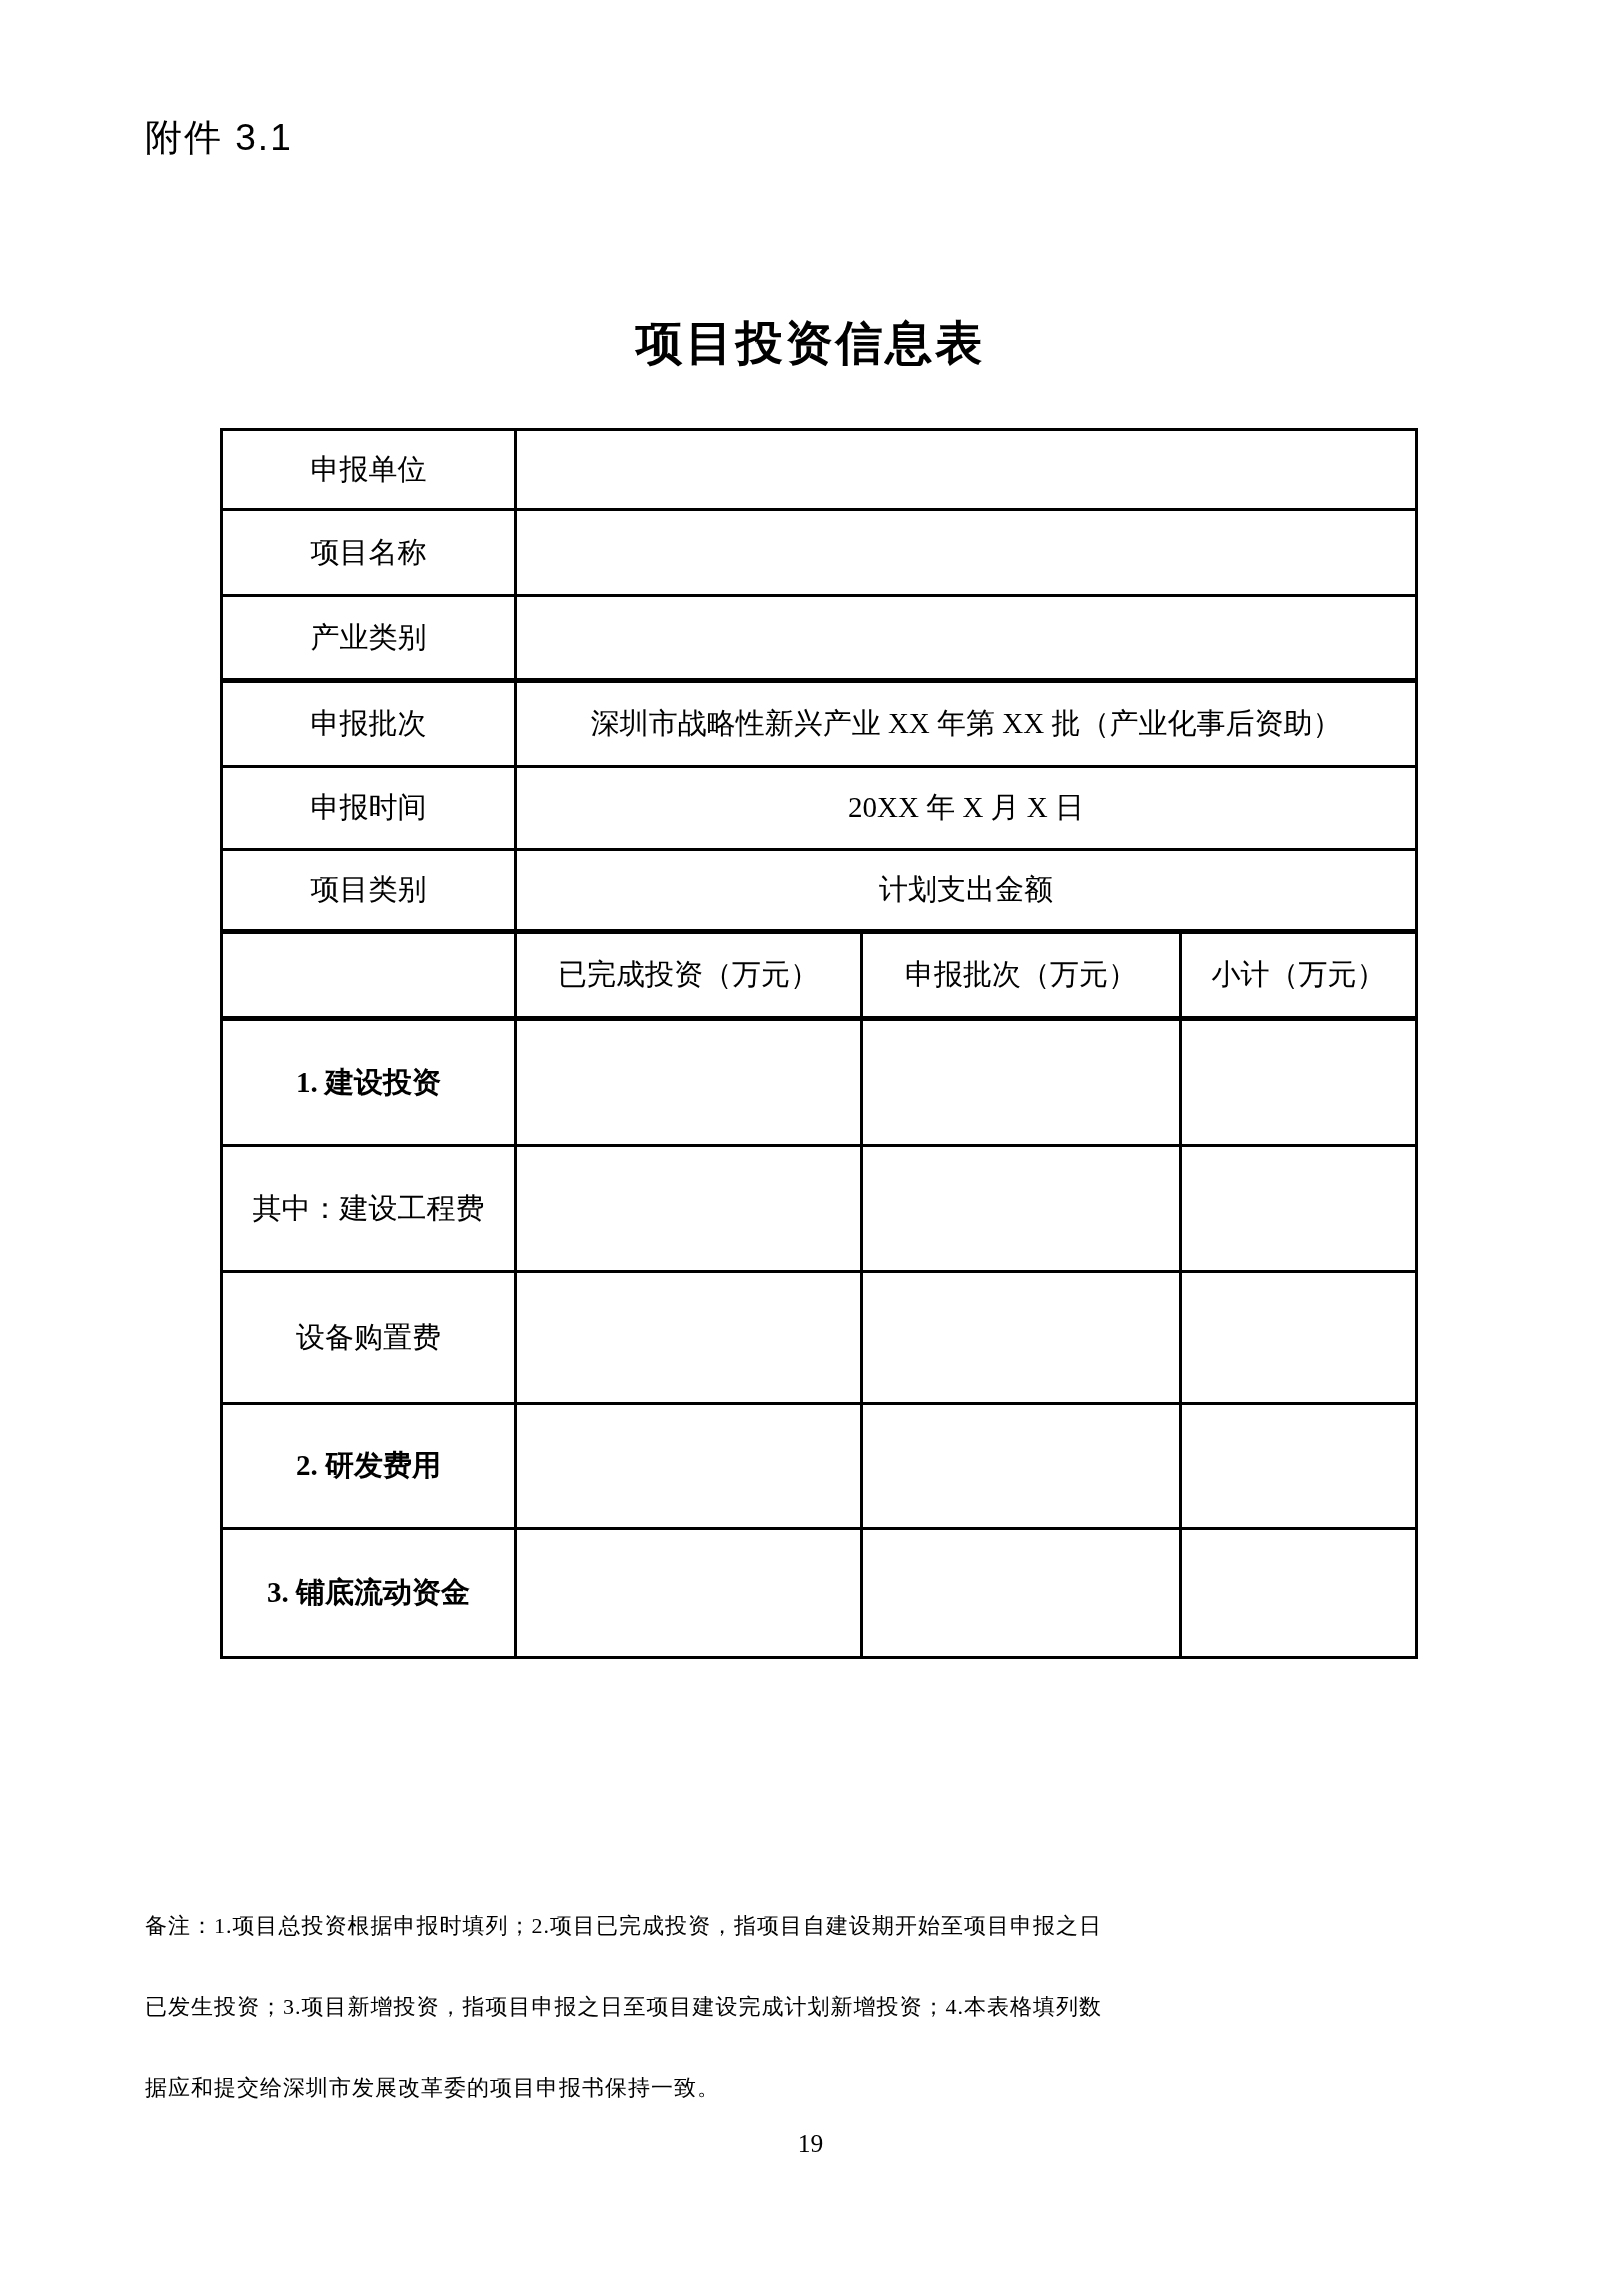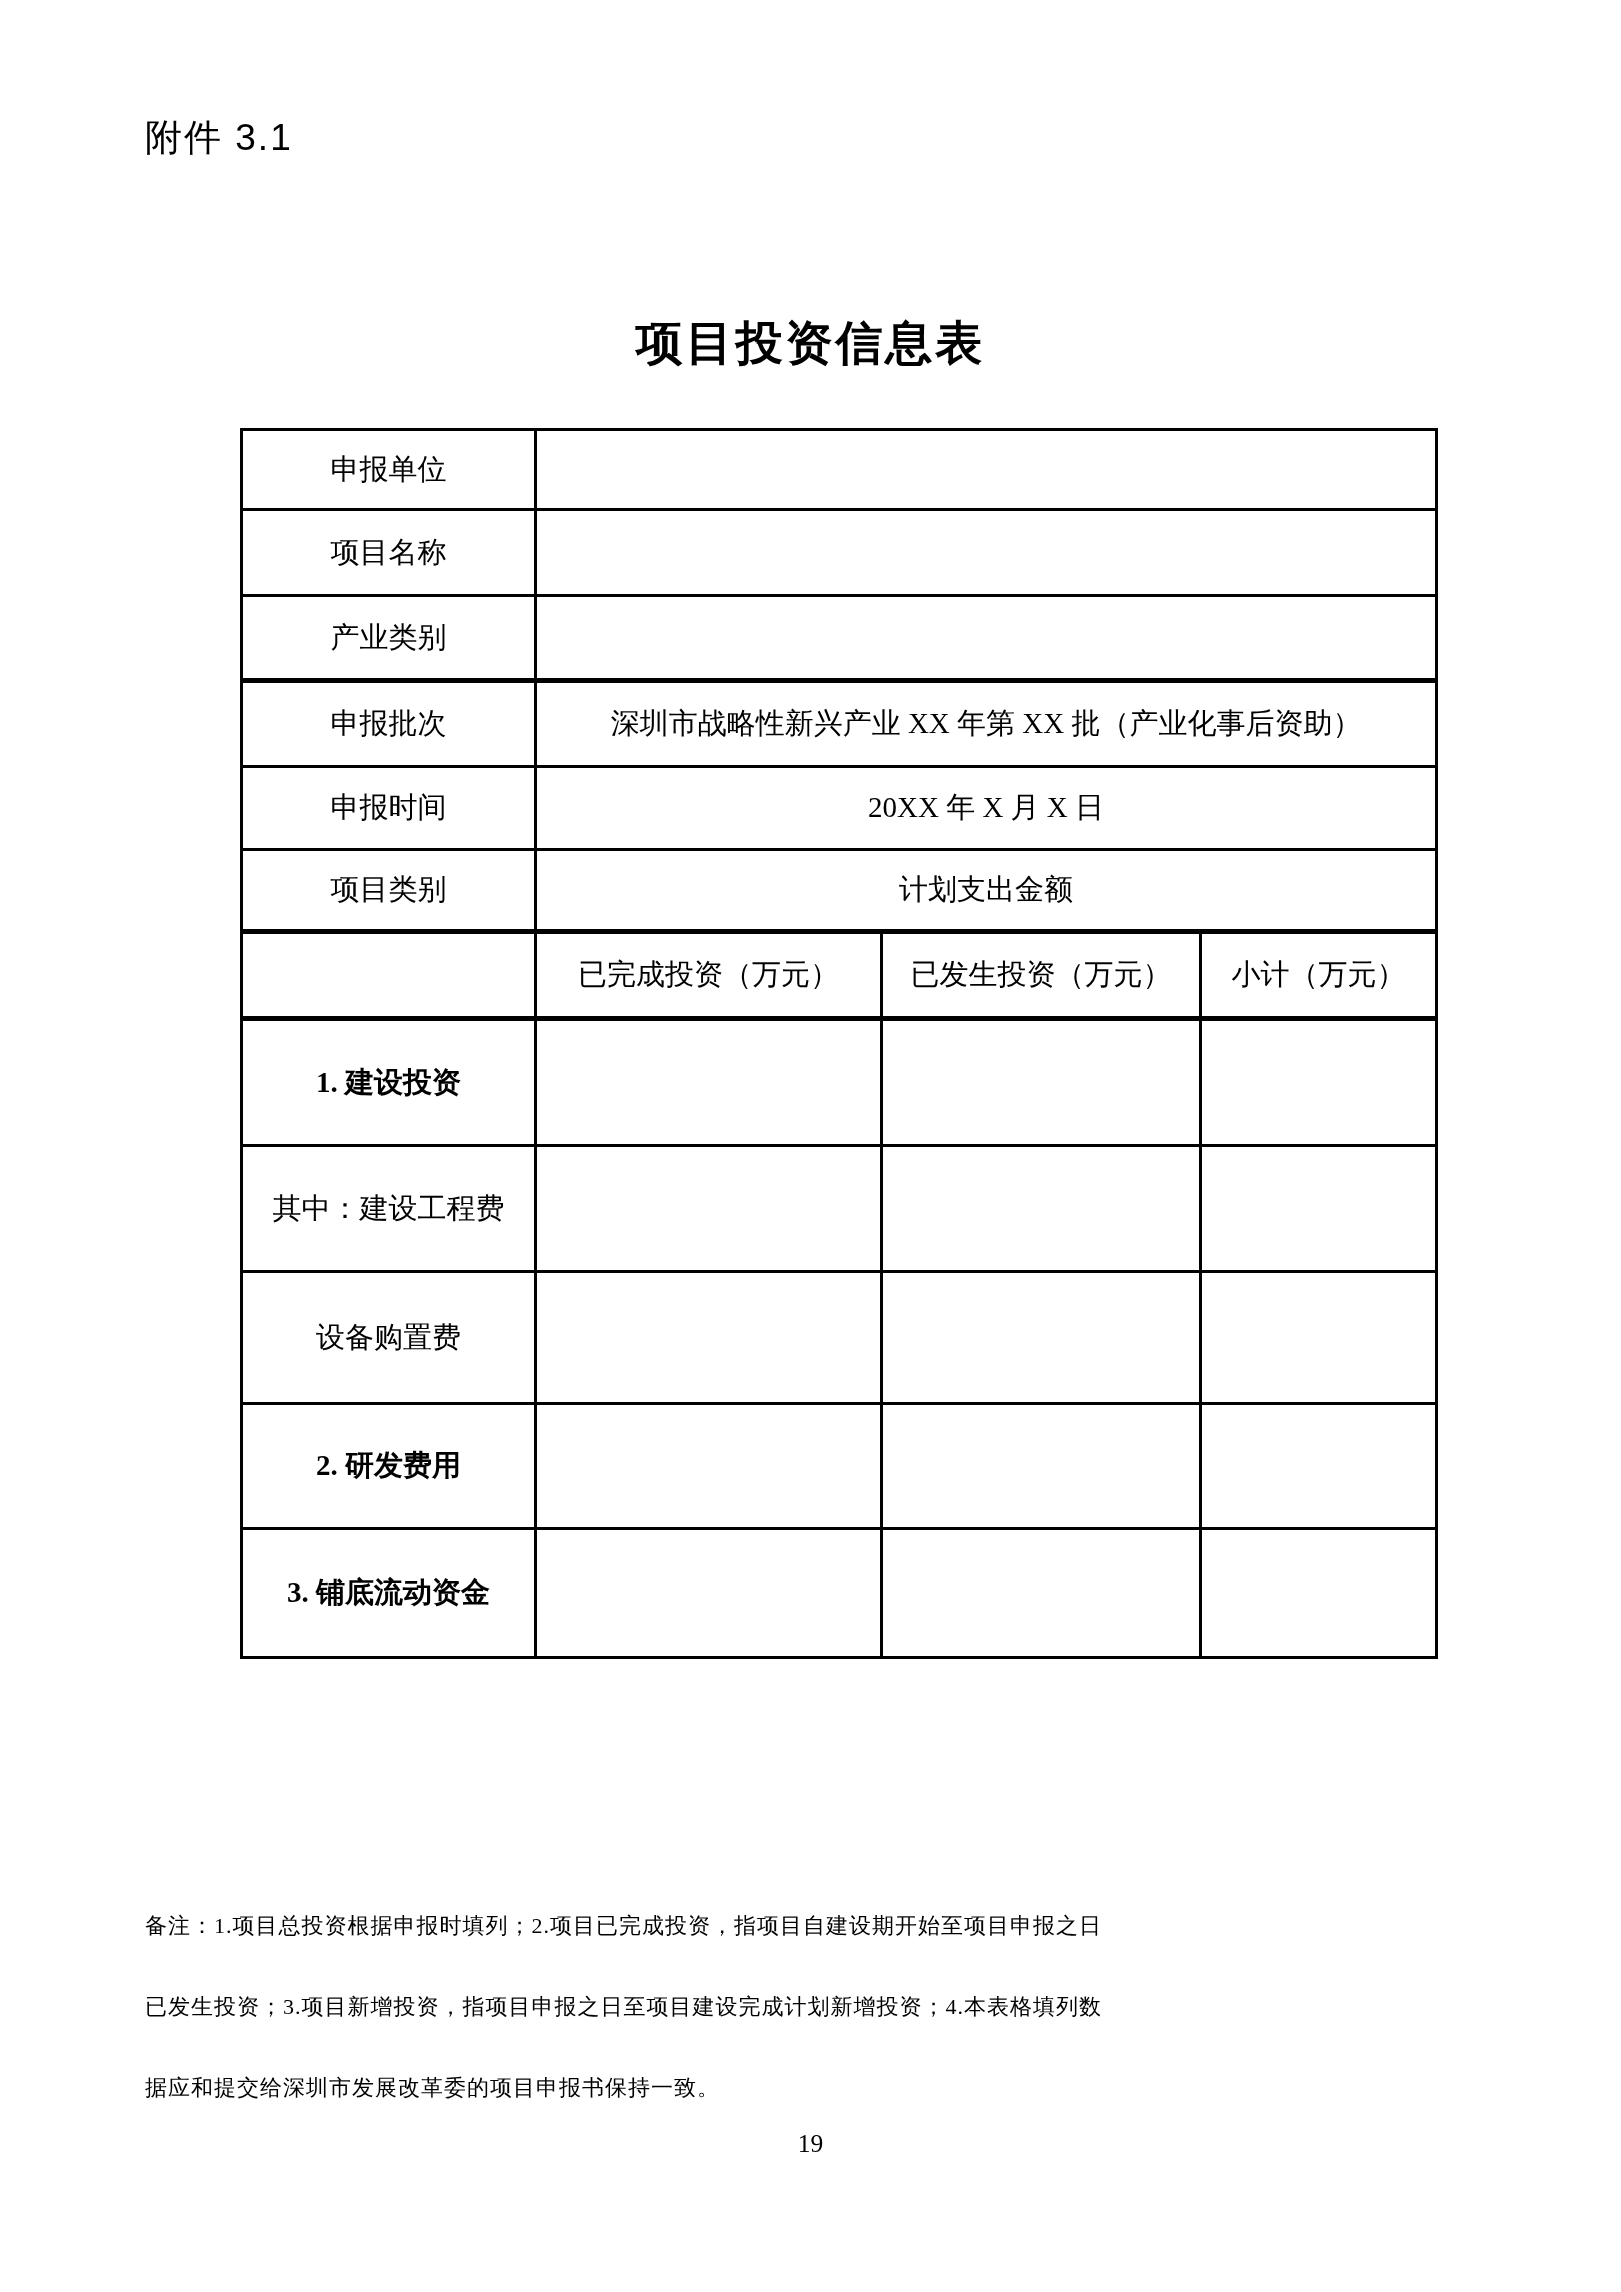--- a/index.html
+++ b/index.html
@@ -31,21 +31,21 @@
     margin: 0;
     text-align: center;
     font-size: 47px;
     font-weight: bold;
     letter-spacing: 2.9px;
     font-family: "Liberation Serif", "DejaVu Serif", serif;
   }
 
   table.form {
     position: absolute;
-    left: 240px;
+    left: 220px;
     top: 428px;
     width: 1195px;
     border-collapse: collapse;
     table-layout: fixed;
     border: 3.9px solid #000;
     font-size: 29px;
   }
   table.form td {
     border: 3.9px solid #000;
     vertical-align: middle;
@@ -130,21 +130,21 @@
         <td class="val" colspan="3">20XX 年 X 月 X 日</td>
       </tr>
       <tr class="r6">
         <td class="lbl">项目类别</td>
         <td class="val" colspan="3">计划支出金额</td>
       </tr>
 
       <tr class="r7 thick">
         <td class="lbl"></td>
         <td class="hdr">已完成投资（万元）</td>
-        <td class="hdr">已发生投资（万元）</td>
+        <td class="hdr">申报批次（万元）</td>
         <td class="hdr">小计（万元）</td>
       </tr>
 
       <tr class="r8 thick">
         <td class="lbl bold">1. 建设投资</td>
         <td class="cell"></td>
         <td class="cell"></td>
         <td class="cell"></td>
       </tr>
       <tr class="r9">

